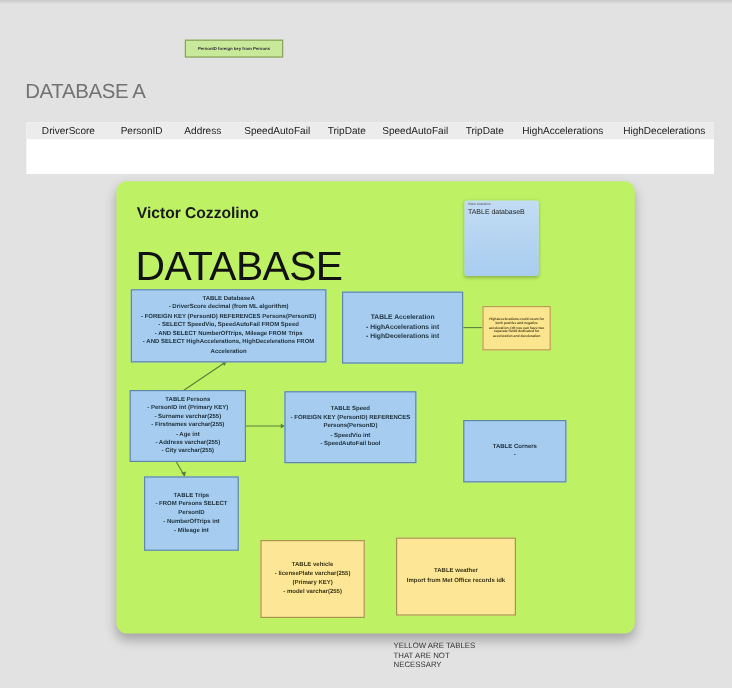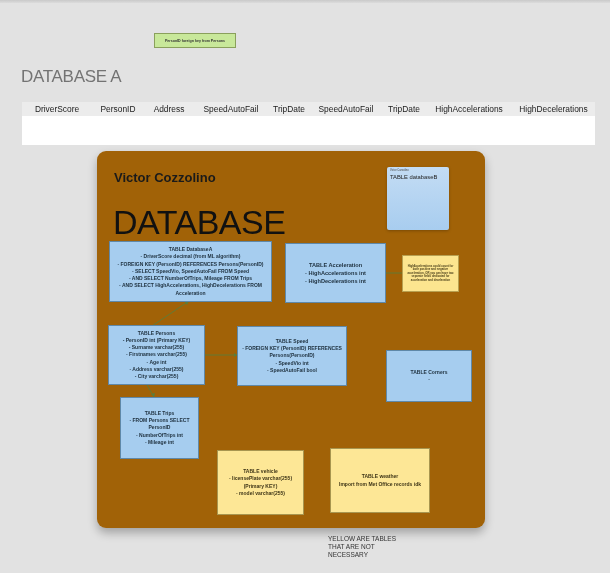--- a/index.html
+++ b/index.html
@@ -27,22 +27,22 @@
     position:absolute; left:22px; top:102px; width:573px; height:43px;
     background:#fff;
   }
   .db-table-head {
     display:flex; height:14px; background:#ececec; align-items:center;
     font-size:8.4px; font-weight:normal; color:#222;
   }
   .db-table-head span { white-space:nowrap; text-align:center; }
 
   .board {
-    position:absolute; left:97px; top:151px; width:388px; height:377px;
-    background:#a16207; border-radius:9px;
+    position:absolute; left:97px; top:151px; width:432px; height:377px;
+    background:#bef264; border-radius:9px;
     box-shadow:0 5px 10px rgba(0,0,0,0.28);
   }
   .author {
     position:absolute; left:17px; top:19px;
     font-size:13px; font-weight:bold; color:#1a1a1a;
   }
   .big-title {
     position:absolute; left:16px; top:51px;
     font-size:34px; color:#111; letter-spacing:-0.5px; line-height:40px;
   }

